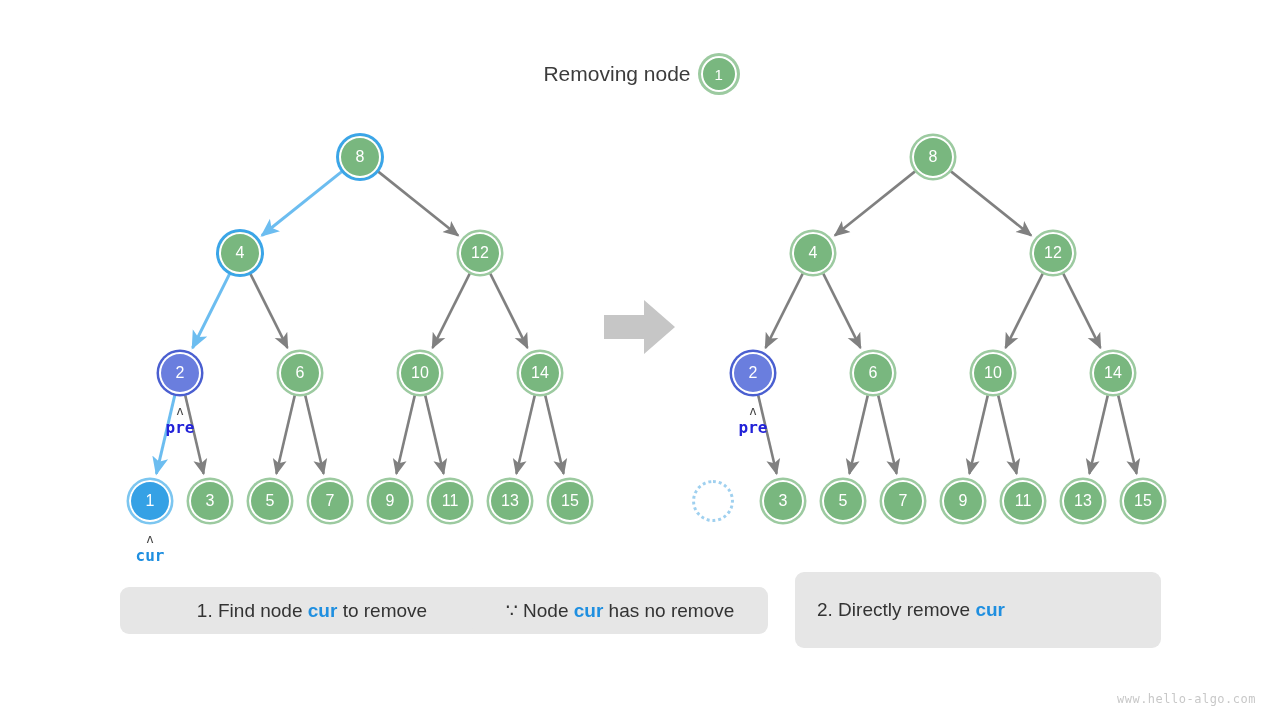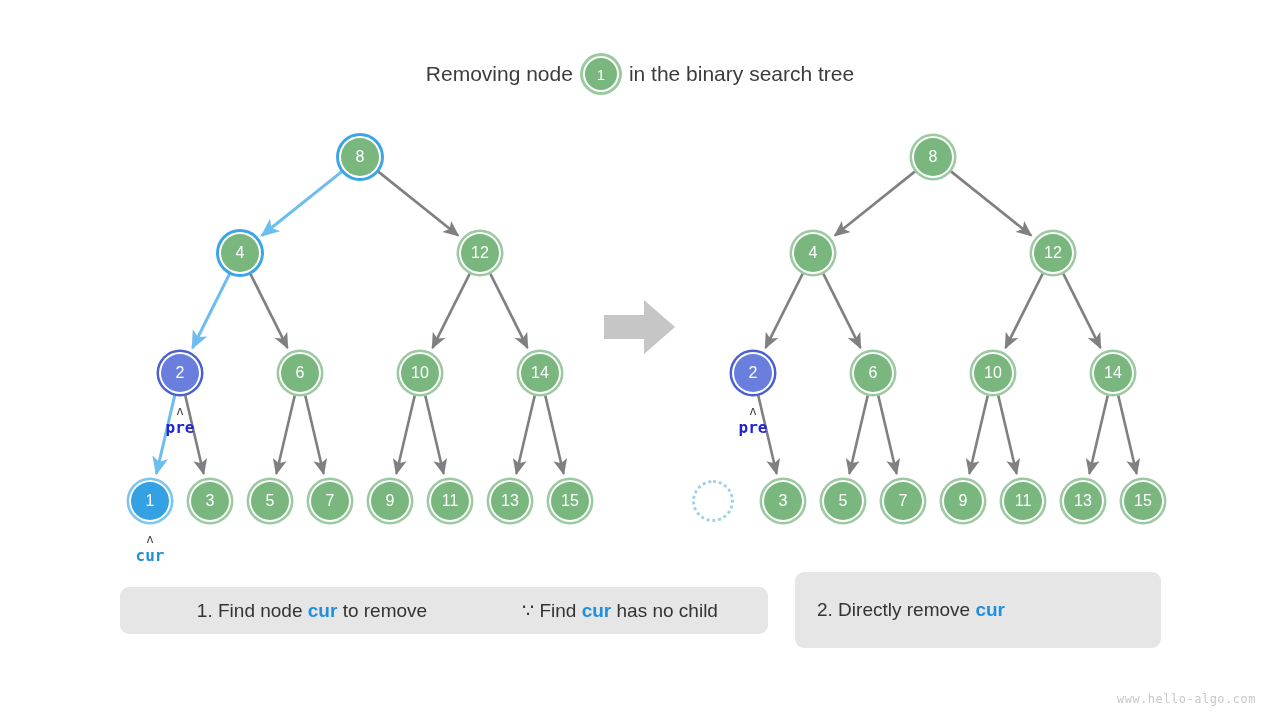--- a/index.html
+++ b/index.html
@@ -197,21 +197,20 @@
 </head>
 <body>
 
 <div id="stage">
 
   <div class="title-row">
     <span>Removing node</span>
     <span class="title-node">
       <span>1</span>
     </span>
-    <span>in the binary search tree</span>
   </div>
 
   <svg id="edges" viewBox="0 0 1280 720">
     <defs>
       <marker id="ah-gray" markerWidth="7" markerHeight="7" refX="5.6" refY="3.1" orient="auto" markerUnits="strokeWidth">
         <path d="M0,0.4 L6.2,3.1 L0,5.8 L1.5,3.1 Z" fill="#808080"></path>
       </marker>
       <marker id="ah-blue" markerWidth="7" markerHeight="7" refX="5.6" refY="3.1" orient="auto" markerUnits="strokeWidth">
         <path d="M0,0.4 L6.2,3.1 L0,5.8 L1.5,3.1 Z" fill="#6cbdf0"></path>
       </marker>
@@ -343,21 +342,21 @@
 
   <svg class="trans-arrow" viewBox="0 0 72 58">
     <path d="M0,17 L40,17 L40,2 L71,29 L40,56 L40,41 L0,41 Z" fill="#c6c6c6"></path>
   </svg>
 
   <div class="caption" id="caption-1">
     <span><span>1. Find node </span><span class="kw-cur">cur</span><span> to remove</span></span>
   </div>
 
   <div class="caption" id="caption-2">
-    <span><span>∵ Find </span><span class="kw-cur">cur</span><span> has no child</span></span>
+    <span><span>∵ Node </span><span class="kw-cur">cur</span><span> has no remove</span></span>
   </div>
 
   <div class="caption" id="caption-3">
     <div class="line1"><span>2. Directly remove </span><span class="kw-cur">cur</span></div>
   </div>
 
   <div id="watermark">www.hello-algo.com</div>
 </div>
 
 </body></html>

